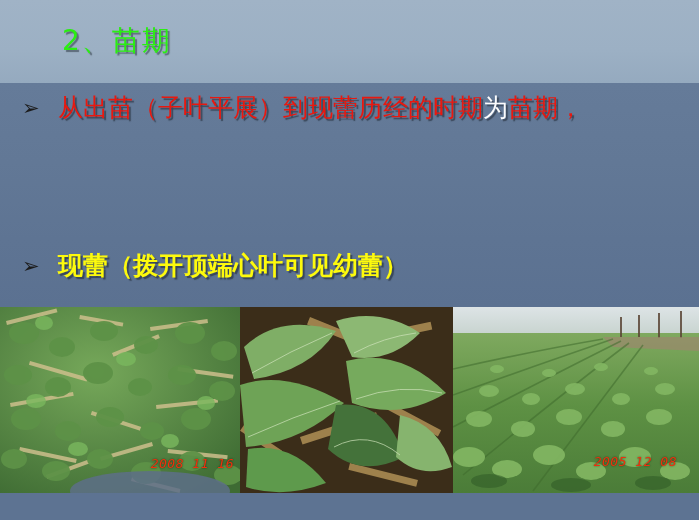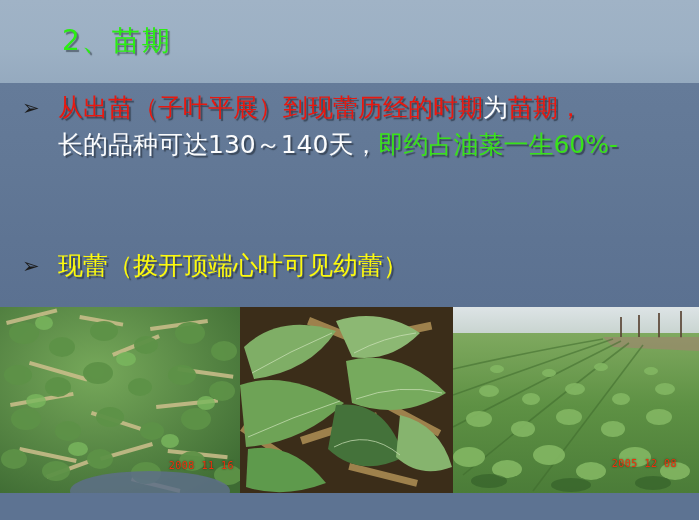--- a/index.html
+++ b/index.html
@@ -76,21 +76,21 @@
     font-size: 25px;
     line-height: 37px;
     white-space: nowrap;
     letter-spacing: 0px;
     text-shadow: 2px 2px 1px rgba(25,32,42,0.55);
   }
   .seg { display: inline; }
   .c-red    { color: #e8180f; }
   .c-white  { color: #fbfcfd; }
   .c-green  { color: #39e219; }
-  .c-yellow { color: #fdfa0c; }
+  .c-yellow { color: #fdfa0c; font-weight: bold; }
 
   
   .photo-strip {
     position: absolute;
     left: 0;
     top: 307px;
     width: 699px;
     height: 186px;
     display: flex;
     overflow: hidden;
@@ -107,25 +107,26 @@
   .photo-canvas {
     position: absolute;
     inset: 0;
     width: 100%;
     height: 100%;
   }
 
   .timestamp {
     position: absolute;
     font-family: "DejaVu Sans Mono", "Liberation Mono", monospace;
-    font-size: 10px;
+    font-size: 13px;
     letter-spacing: 0.5px;
     color: #f0300c;
     text-shadow: 0 0 2px rgba(0,0,0,0.6);
     white-space: nowrap;
+    font-style: italic;
   }
   #timestamp-photo-1 { right: 6px; bottom: 22px; }
   #timestamp-photo-3 { right: 22px; bottom: 24px; }
 
   .strip-cap {
     position: absolute;
     left: 0;
     width: 699px;
     background: #5d7392;
   }
@@ -140,23 +141,20 @@
     <div class="title-text">2、苗期</div>
   </div>
 
   <div class="body-band">
 
     <div class="bullet-block" id="bullet-1">
       <span class="bullet-marker">➢</span>
       <div class="bullet-lines">
         <div class="line">
           <span class="seg c-red">从出苗（子叶平展）到现蕾历经的时期</span><span class="seg c-white">为</span><span class="seg c-red">苗期，</span>
-        </div>
-        <div class="line">
-          <span class="seg c-white">长的品种可达130～140天，</span><span class="seg c-green">即约占油菜一生60%-</span>
         </div>
       </div>
     </div>
 
     <div class="bullet-block" id="bullet-2">
       <span class="bullet-marker">➢</span>
       <div class="bullet-lines">
         <div class="line">
           <span class="seg c-yellow">现蕾（拨开顶端心叶可见幼蕾）</span>
         </div>

